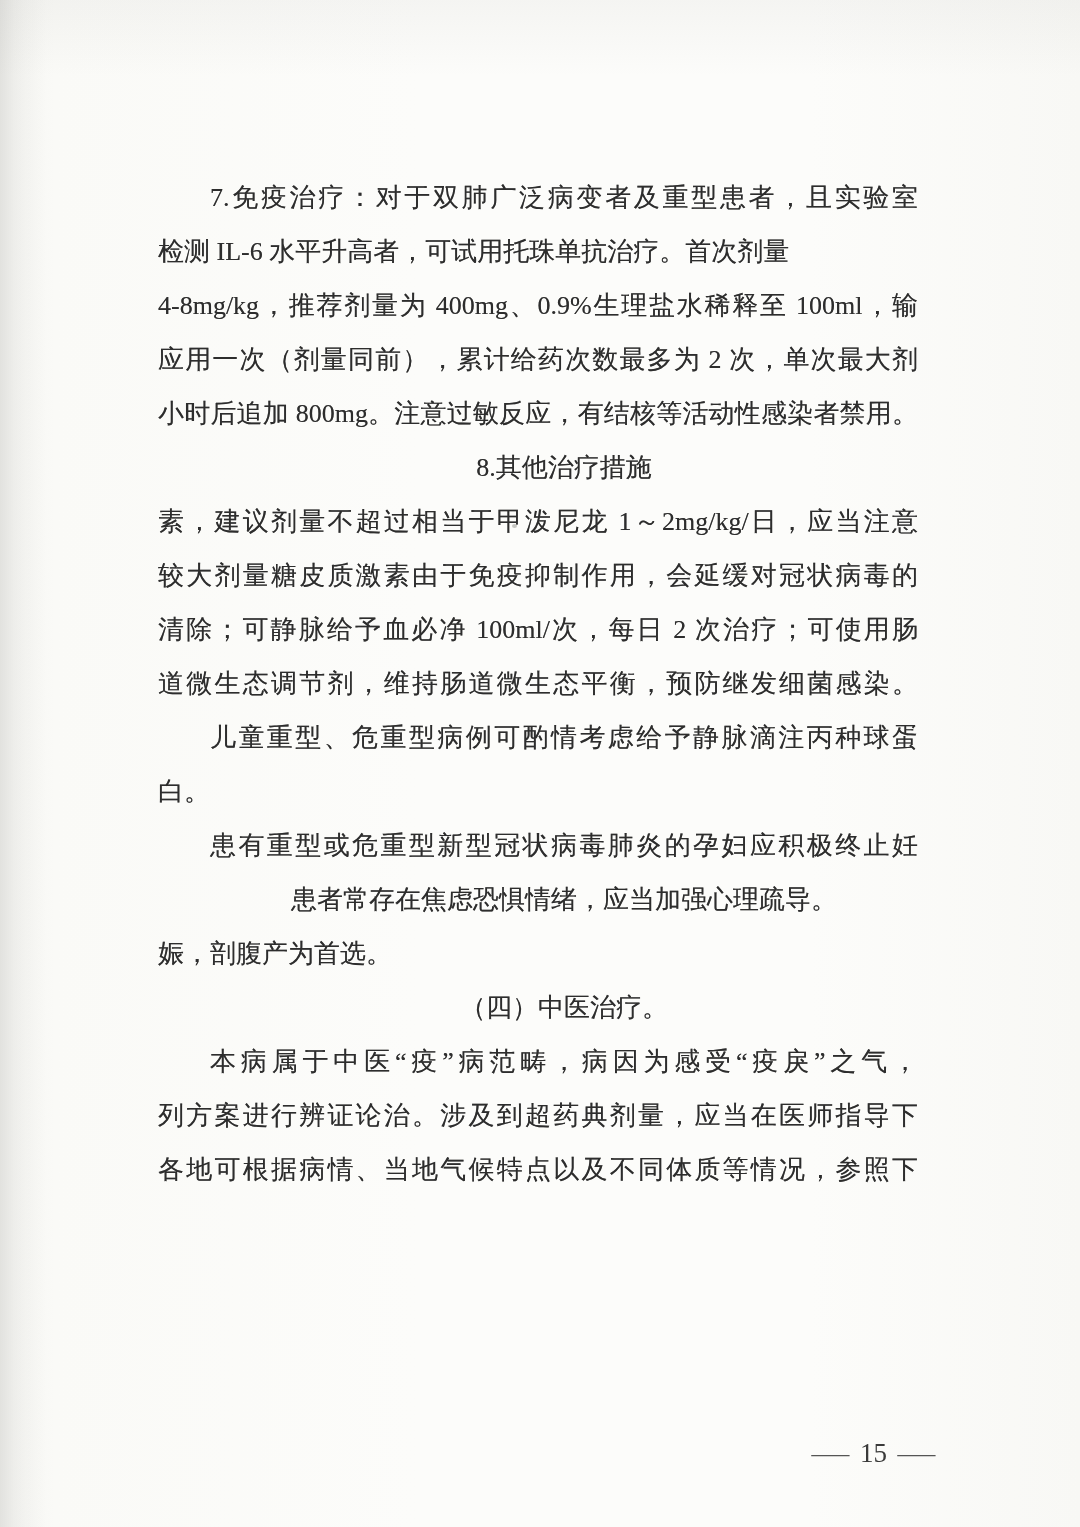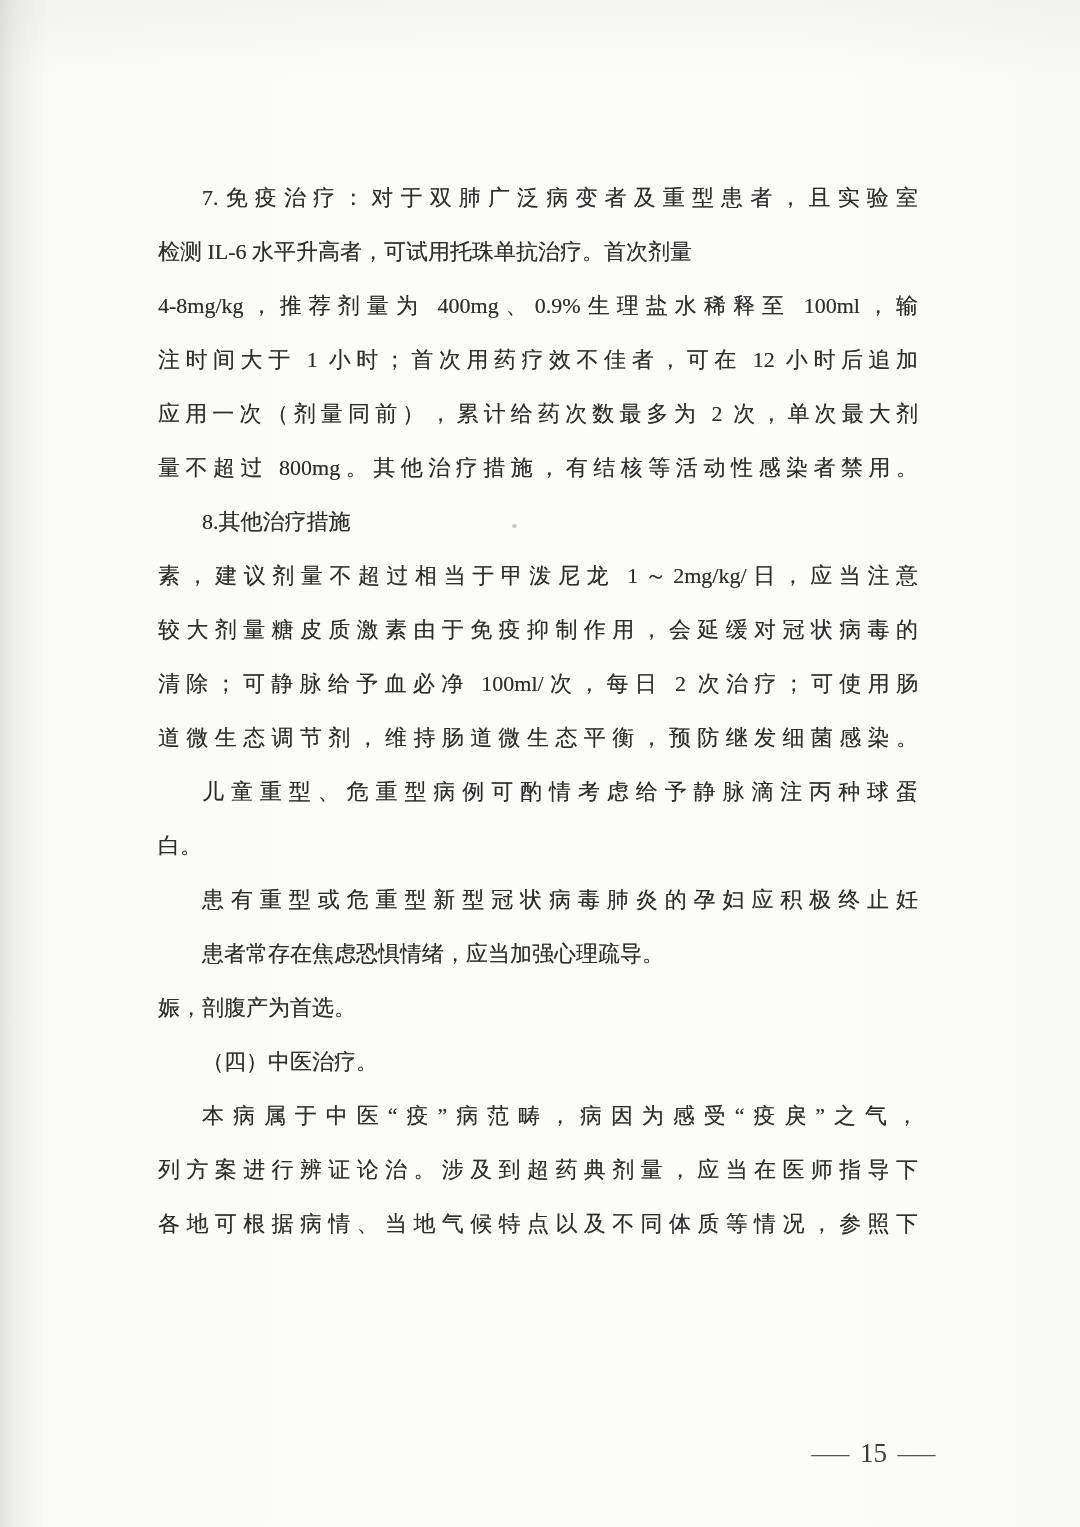--- a/index.html
+++ b/index.html
@@ -34,34 +34,35 @@
     background: linear-gradient(90deg, rgba(110,110,105,0.10), rgba(110,110,105,0.03) 55%, rgba(110,110,105,0) 100%);
     pointer-events: none;
   }
   .content {
     position: absolute;
     left: 158px;
     top: 171px;
     width: 760px;
   }
   .line {
-    font-size: 22px;
+    font-size: 26px;
     line-height: 54px;
     height: 54px;
     color: var(--ink);
     text-align: left;
     overflow: hidden;
     text-shadow: 0 0 0.4px rgba(45,45,45,0.55);
   }
   .line.justify {
     text-align: justify;
     text-align-last: justify;
   }
   .line.indent {
     text-indent: 2em;
+    text-align: center;
   }
   .footer {
     position: absolute;
     right: 150px;
     top: 1438px;
     display: flex;
     align-items: center;
     gap: 16px;
     font-size: 27px;
     color: #3a3a3a;
@@ -90,23 +91,22 @@
 
   <div class="scan-shade-top"></div>
   <div class="scan-shade-left"></div>
   <div class="speck"></div>
 
   <div class="content">
 
   <div class="line justify indent">7.免疫治疗：对于双肺广泛病变者及重型患者，且实验室</div>
       <div class="line">检测 IL-6 水平升高者，可试用托珠单抗治疗。首次剂量</div>
       <div class="line justify">4-8mg/kg，推荐剂量为 400mg、0.9%生理盐水稀释至 100ml，输</div>
-      <div class="line justify">注时间大于 1 小时；首次用药疗效不佳者，可在 12 小时后追加</div>
       <div class="line justify">应用一次（剂量同前），累计给药次数最多为 2 次，单次最大剂</div>
-      <div class="line justify">量不超过 800mg。其他治疗措施，有结核等活动性感染者禁用。</div>
+      <div class="line justify">小时后追加 800mg。注意过敏反应，有结核等活动性感染者禁用。</div>
       <div class="line indent">8.其他治疗措施</div>
       <div class="line justify">素，建议剂量不超过相当于甲泼尼龙 1～2mg/kg/日，应当注意</div>
       <div class="line justify">较大剂量糖皮质激素由于免疫抑制作用，会延缓对冠状病毒的</div>
       <div class="line justify">清除；可静脉给予血必净 100ml/次，每日 2 次治疗；可使用肠</div>
       <div class="line justify">道微生态调节剂，维持肠道微生态平衡，预防继发细菌感染。</div>
       <div class="line justify indent">儿童重型、危重型病例可酌情考虑给予静脉滴注丙种球蛋</div>
       <div class="line">白。</div>
       <div class="line justify indent">患有重型或危重型新型冠状病毒肺炎的孕妇应积极终止妊</div>
       <div class="line indent">患者常存在焦虑恐惧情绪，应当加强心理疏导。</div>
       <div class="line">娠，剖腹产为首选。</div>

